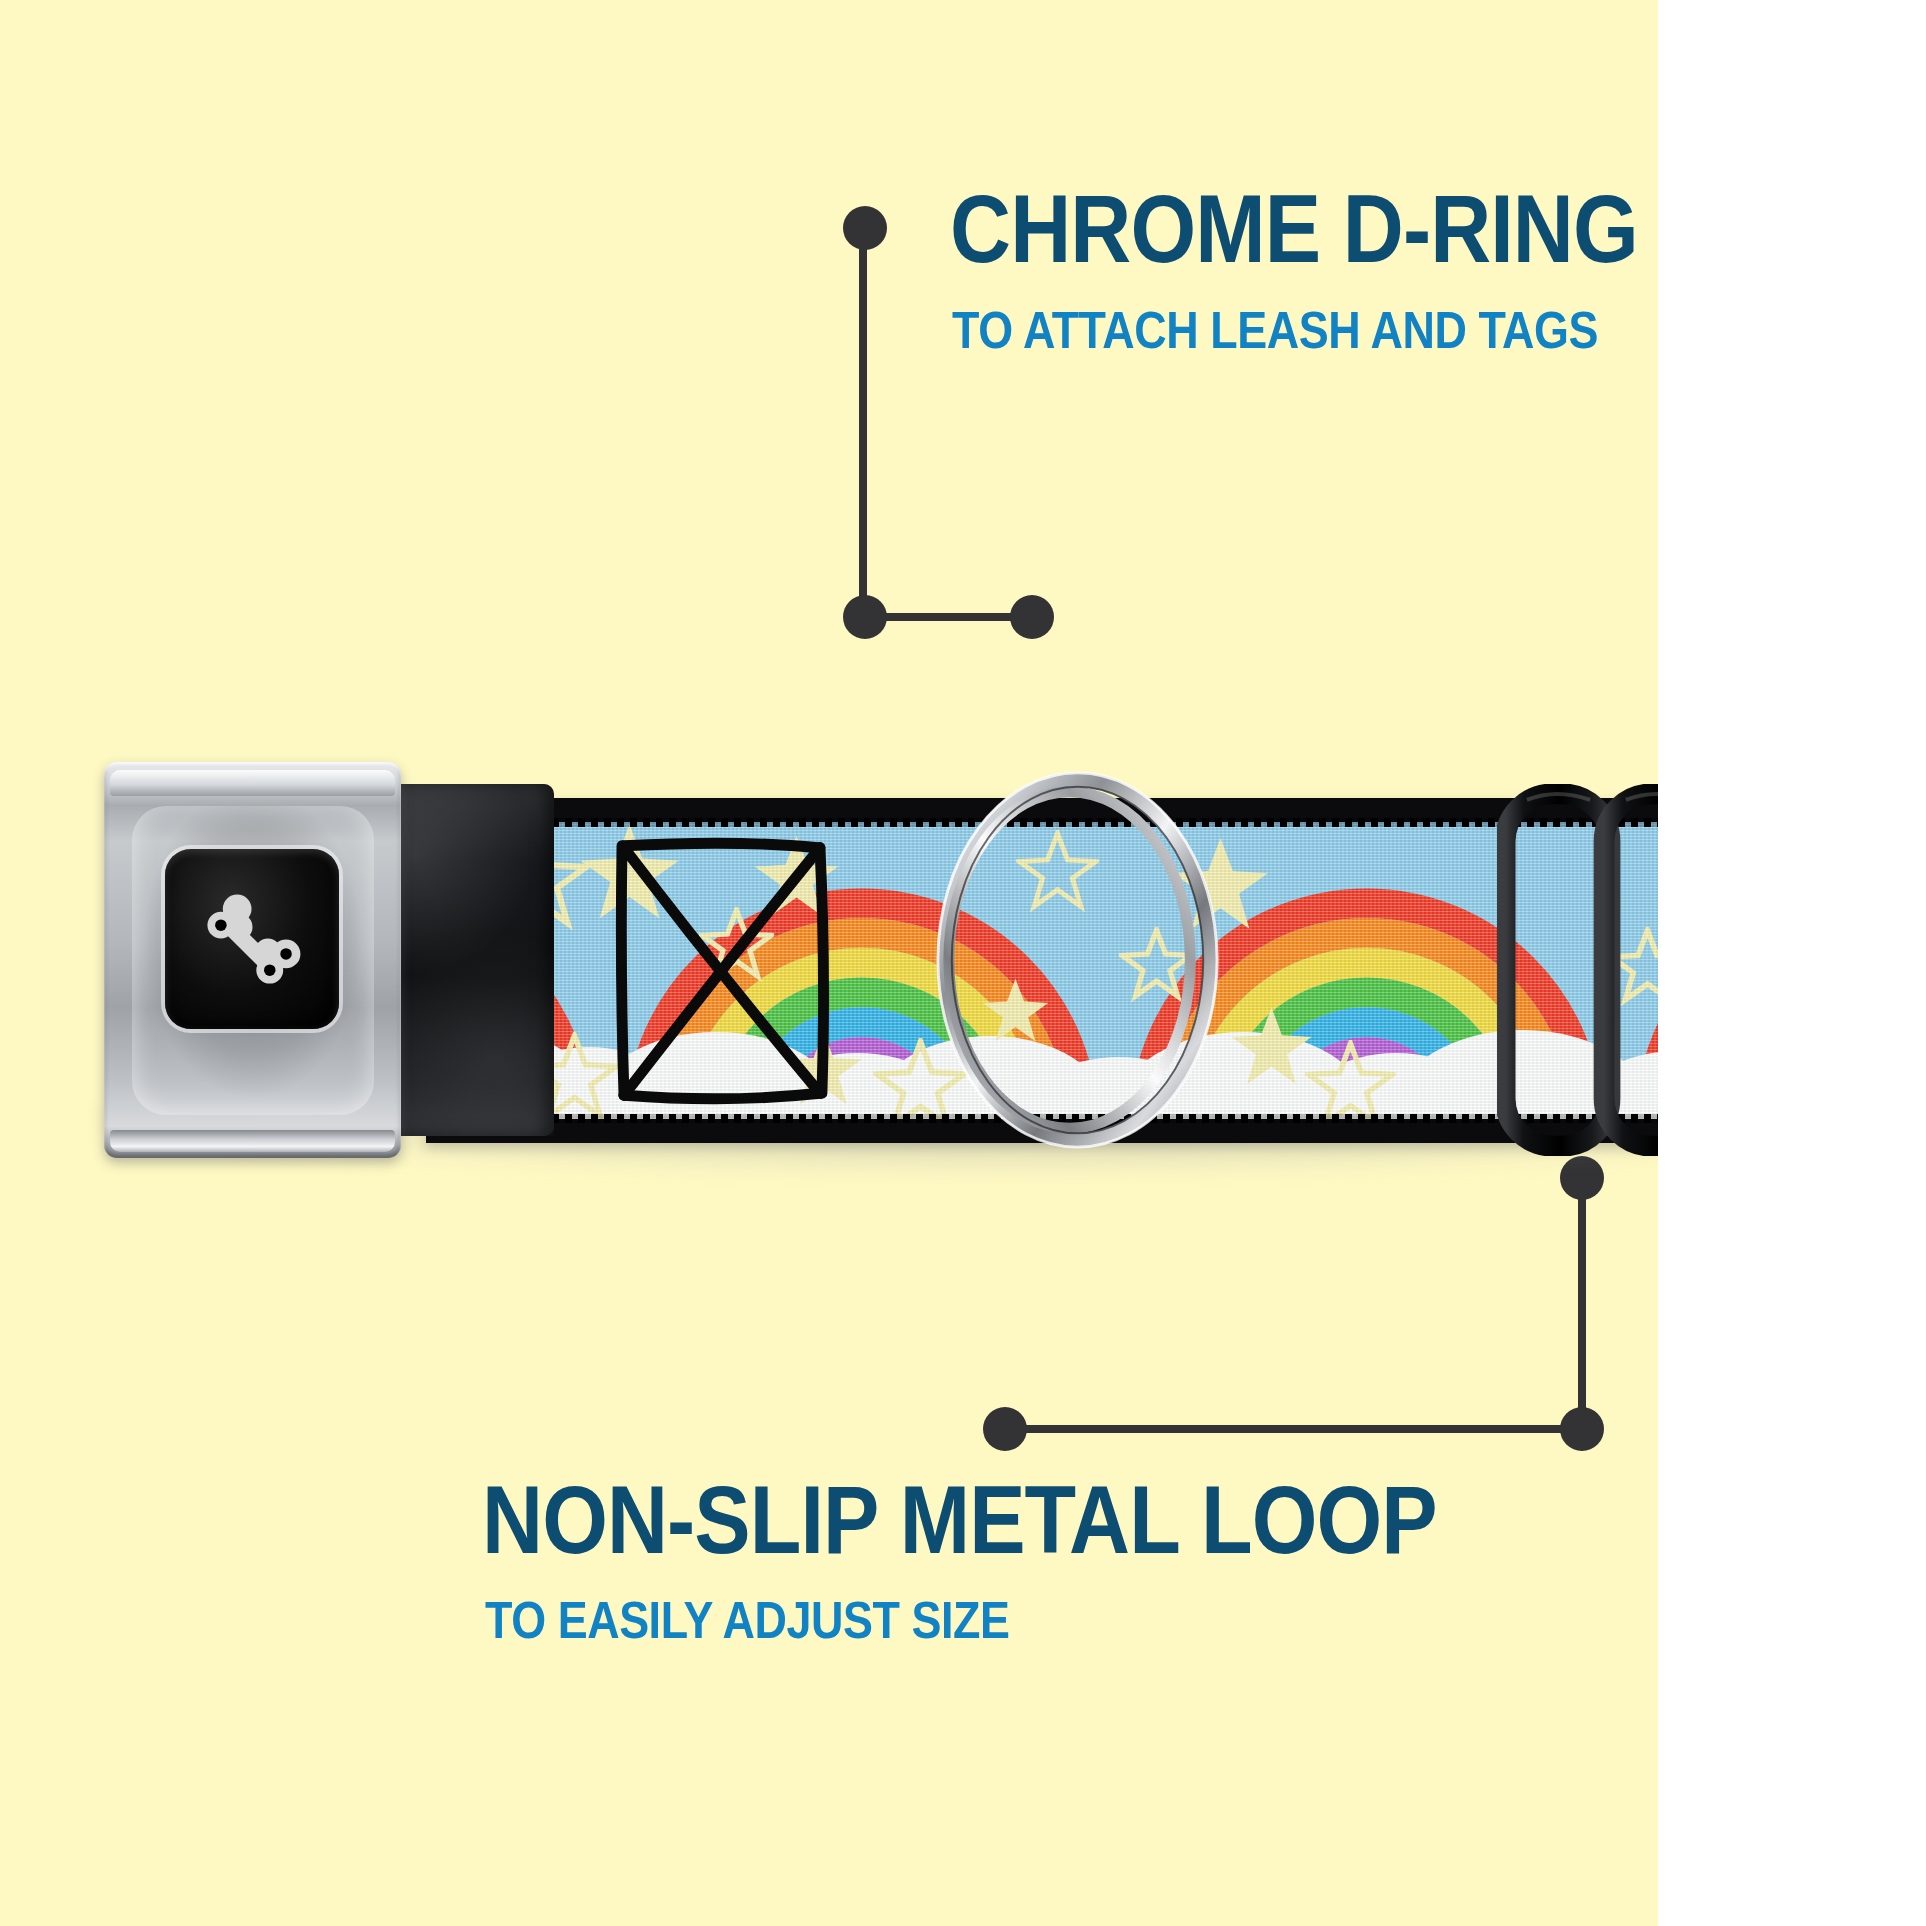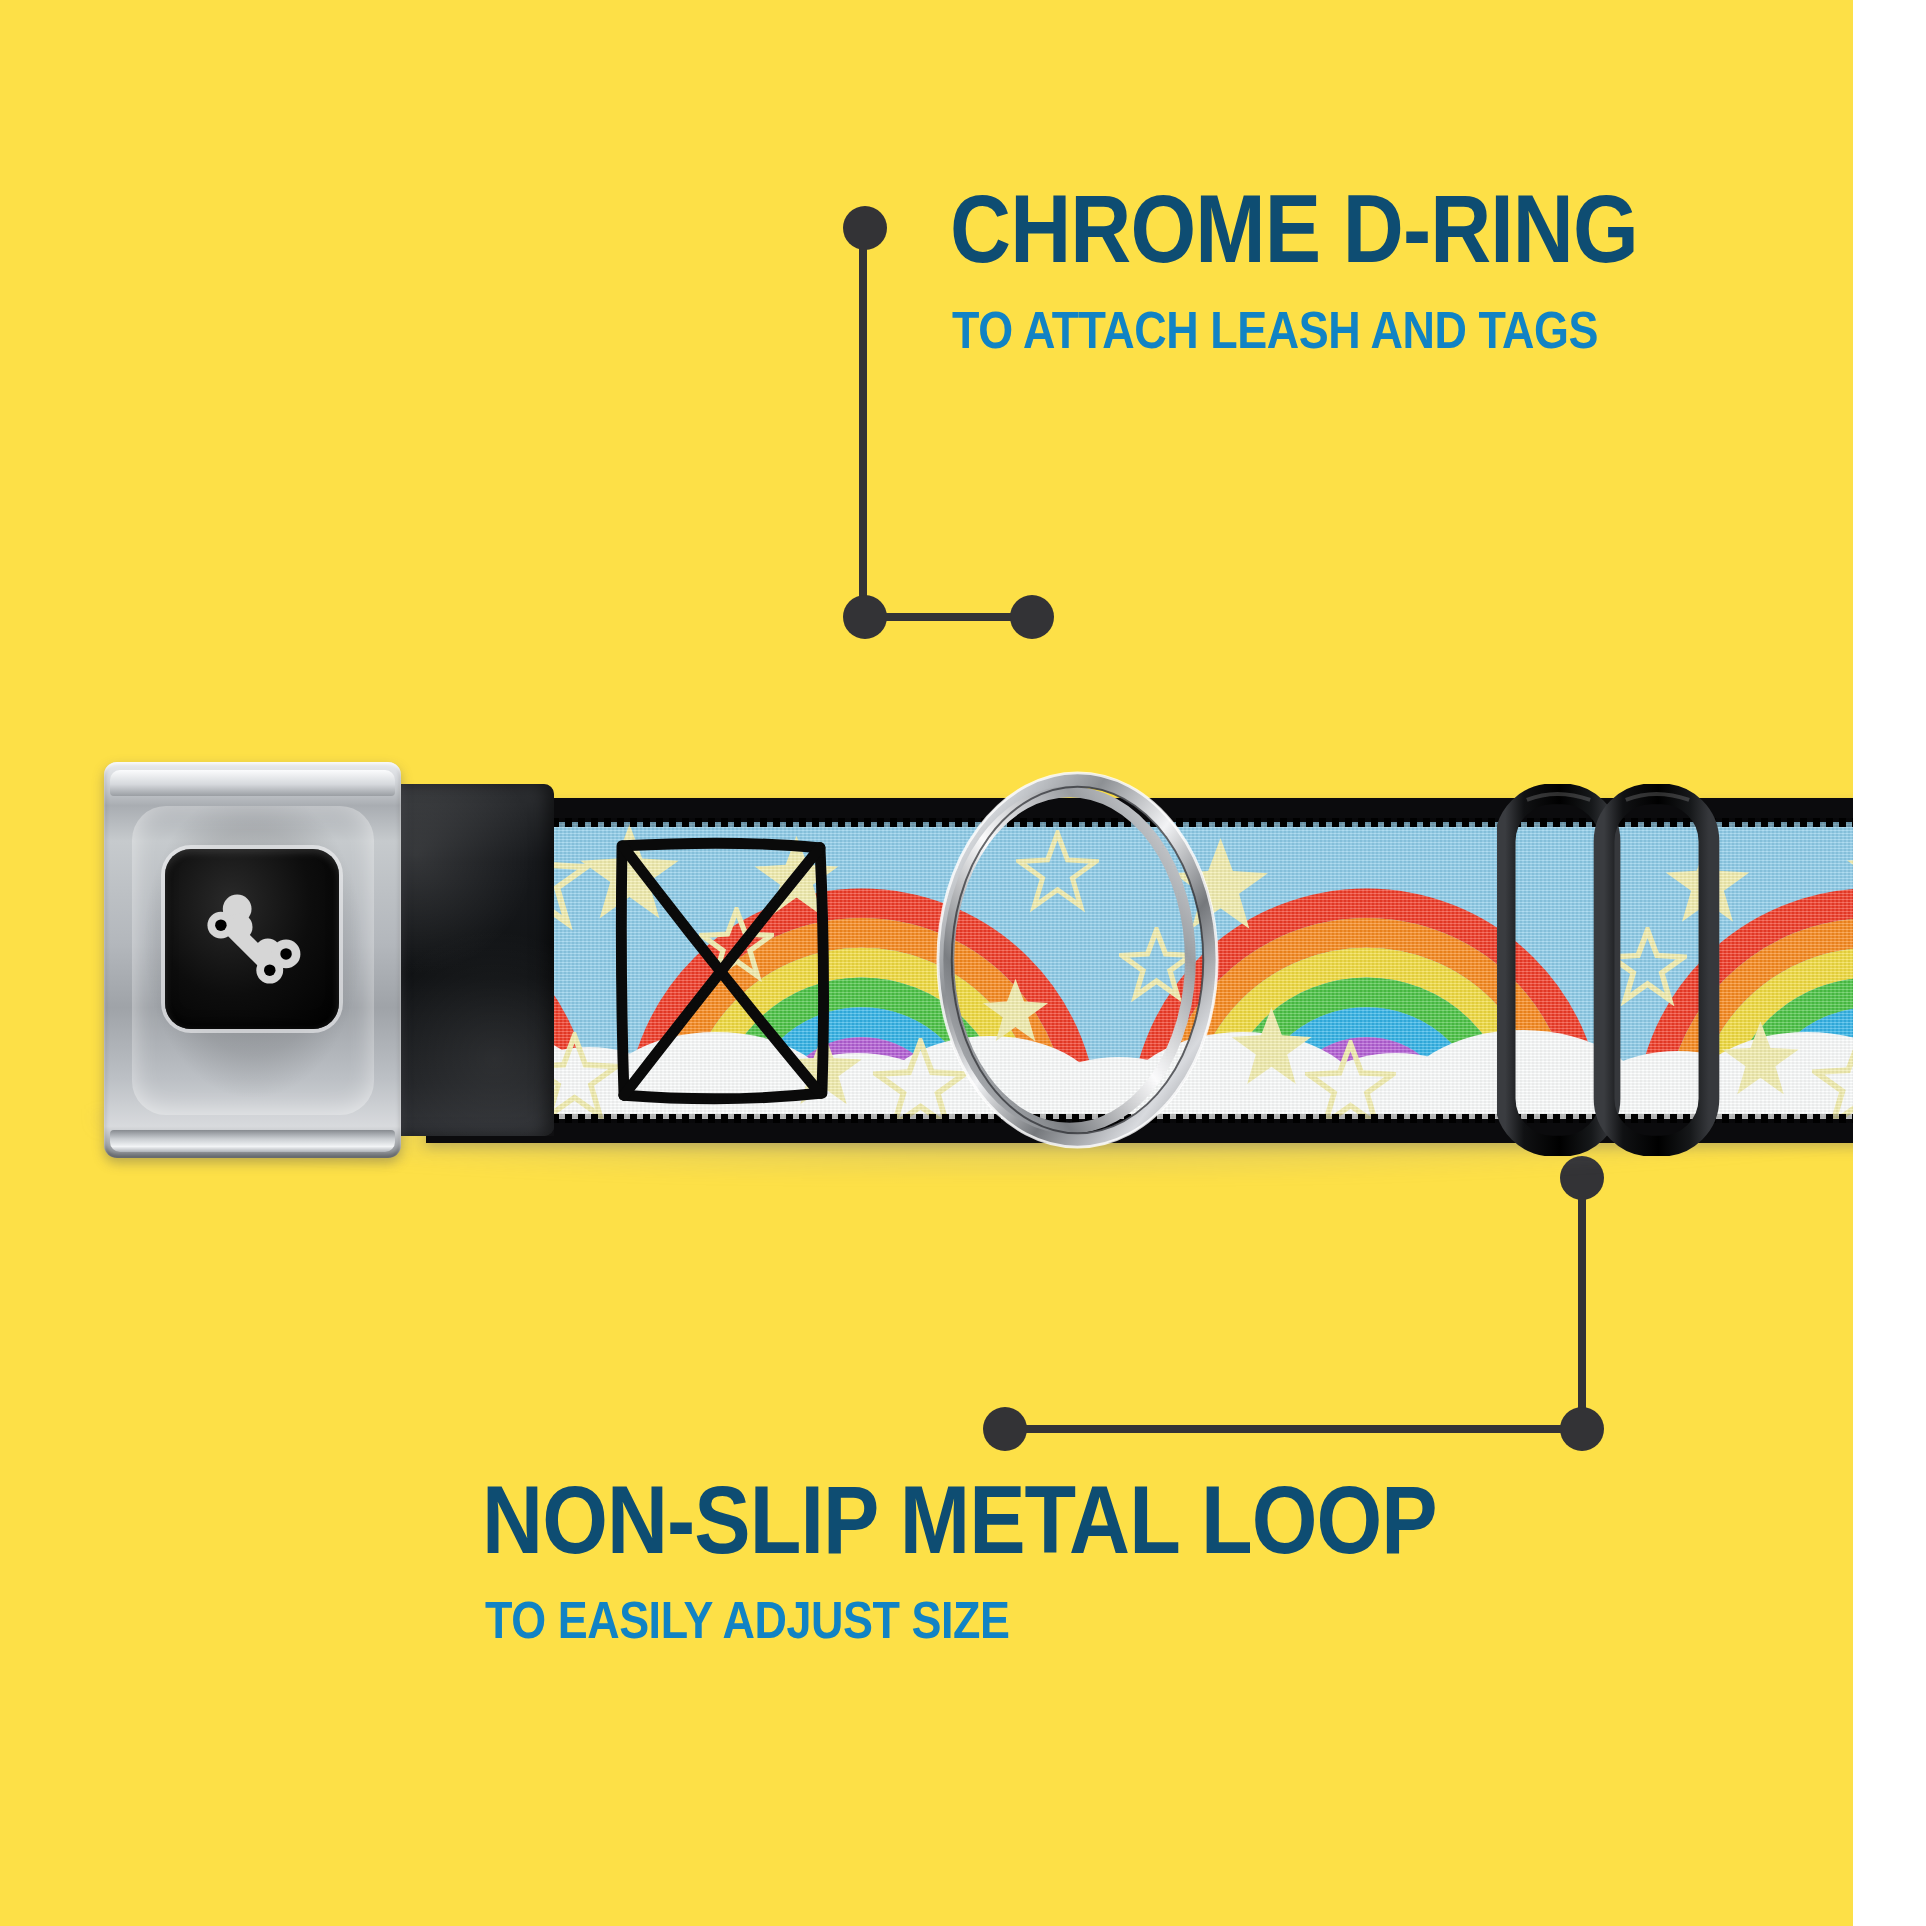--- a/index.html
+++ b/index.html
@@ -7,23 +7,23 @@
     margin: 0;
     padding: 0;
     background: #ffffff;
   }
   body {
     font-family: "Liberation Sans", sans-serif;
   }
 
   #stage {
     position: relative;
-    width: 1853px;
+    width: 1658px;
     height: 1927px;
-    background: #fde047;
+    background: #fef9c3;
     overflow: hidden;
   }
 
   
   .callout-title {
     position: absolute;
     font-family: "Liberation Sans", sans-serif;
     font-weight: bold;
     color: #0E4D72;
     letter-spacing: -1px;

